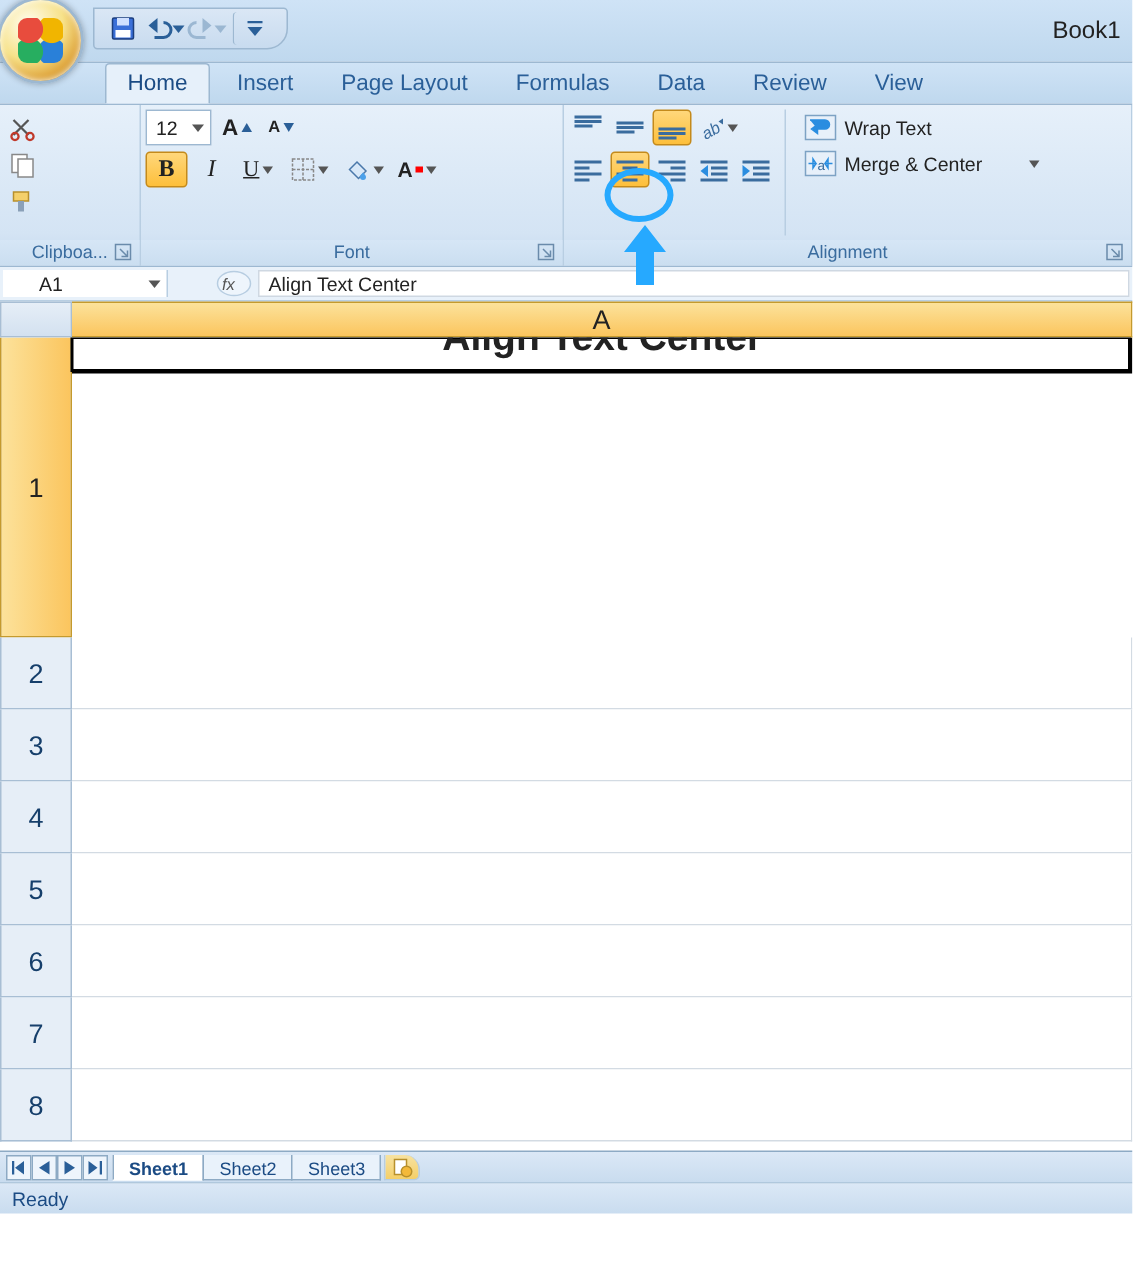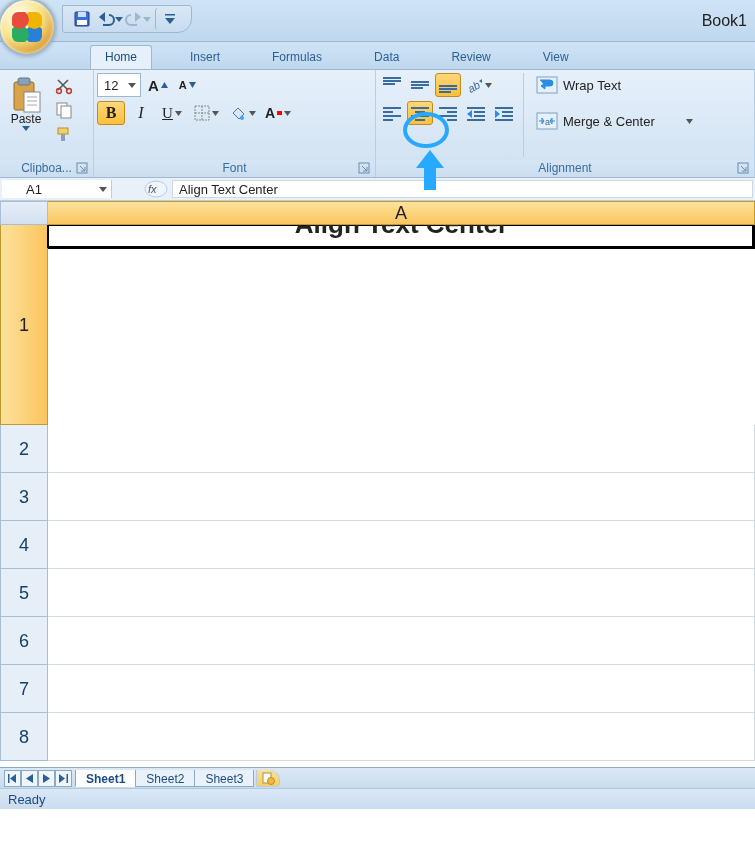--- a/index.html
+++ b/index.html
@@ -12,21 +12,21 @@
   .office-logo::before { content:""; position:absolute; inset:0; border-radius:6px; background:
       radial-gradient(circle at 25% 25%, #e84c3d 0 28%, transparent 30%),
       radial-gradient(circle at 75% 25%, #f1b500 0 28%, transparent 30%),
       radial-gradient(circle at 25% 75%, #27ae60 0 28%, transparent 30%),
       radial-gradient(circle at 75% 75%, #2980d9 0 28%, transparent 30%);
   }
   .qat { display:flex; align-items:center; margin-left:62px; height:28px; background:linear-gradient(#dae7f5,#c8dbef); border:1px solid #9db8d1; border-radius:0 3px 14px 3px; padding:0 14px 0 8px; margin-top:5px; gap:6px; }
   .qat .btn { width:22px; height:22px; display:flex; align-items:center; justify-content:center; border-radius:3px; }
   .booktitle { margin-left:auto; margin-right:8px; align-self:center; font-size:16px; }
   .tabs { display:flex; height:28px; background:linear-gradient(#cfe3f6,#bfd8ee); padding-left:70px; gap:4px; align-items:flex-end; border-bottom:1px solid #9db8d1; }
-  .tab { padding:4px 14px 5px; font-size:12px; color:#2a5f98;margin-left:20px; }
+  .tab { padding:4px 14px 5px; font-size:15px; color:#2a5f98; }
   .tab.active { background:#e6f0fa; border:1px solid #9db8d1; border-bottom:none; border-radius:3px 3px 0 0; color:#1b4b84; font-weight:500; }
   
   .ribbon { display:flex; background:linear-gradient(#e6f0fa,#d4e4f4 80%,#c3d8ee); border-bottom:1px solid #9db8d1; height:108px; position:relative; }
   .group { border-right:1px solid #b8cee2; display:flex; flex-direction:column; position:relative; }
   .group-body { flex:1; display:flex; padding:3px; gap:3px; align-items:flex-start; }
   .group-label { text-align:center; font-size:12px; color:#3a6c9e; padding:1px 16px 2px; background:linear-gradient(#d6e6f6,#cadef0); position:relative; }
   .launcher { position:absolute; right:3px; bottom:1px; width:13px; height:13px; }
   .launcher svg { display:block; }
   .rbtn { height:24px; min-width:24px; border:1px solid transparent; border-radius:3px; display:flex; align-items:center; justify-content:center; padding:0 3px; gap:2px; }
   .rbtn.active { background:linear-gradient(#ffd77b,#fdbf3b); border:1px solid #c48a1b; }
@@ -112,44 +112,31 @@
           <path d="M0 5h10L5 11z" fill="#2a5f98"></path>
         </svg>
      </div>
   </div>
   <div class="booktitle">Book1</div>
 </div>
 
 <div class="tabs">
   <div class="tab active">Home</div>
   <div class="tab">Insert</div>
+  <div class="tab">Page Layout</div>
   <div class="tab">Formulas</div>
   <div class="tab">Data</div>
   <div class="tab">Review</div>
   <div class="tab">View</div>
 </div>
 
 <div class="ribbon">
 
   <div class="group" style="width:94px;">
     <div class="group-body">
-      <div class="bigbtn">
-        <svg width="32" height="34">
-          <rect x="4" y="4" width="20" height="28" rx="2" fill="#d8a34a" stroke="#a06f1e"></rect>
-          <rect x="8" y="0" width="12" height="7" rx="2" fill="#8aa0b8" stroke="#5e7790"></rect>
-          <rect x="14" y="14" width="16" height="20" fill="#fff" stroke="#888"></rect>
-          <line x1="17" y1="19" x2="27" y2="19" stroke="#aaa"></line>
-            <line x1="17" y1="23" x2="27" y2="23" stroke="#aaa"></line>
-            <line x1="17" y1="27" x2="27" y2="27" stroke="#aaa"></line>
-        </svg>
-        <span>Paste</span>
-        <svg width="8" height="5">
-            <path d="M0 0h8L4 5z" fill="#2a5f98"></path>
-          </svg>
-      </div>
       <div class="col" style="margin-top:2px;">
         <div class="smbtn rbtn">
           <svg width="16" height="16">
               <path d="M2 2l10 10M12 2L2 12" stroke="#555" stroke-width="1.5"></path>
               <circle cx="3" cy="13" r="2.4" fill="none" stroke="#c0392b" stroke-width="1.5"></circle>
               <circle cx="13" cy="13" r="2.4" fill="none" stroke="#c0392b" stroke-width="1.5"></circle>
             </svg>
         </div>
         <div class="smbtn rbtn">
           <svg width="16" height="16">
@@ -327,21 +314,21 @@
                 <rect y="2" width="18" height="2" fill="#3a6c9e"></rect>
                 <rect x="7" y="6" width="11" height="2" fill="#3a6c9e"></rect>
                 <rect x="7" y="10" width="11" height="2" fill="#3a6c9e"></rect>
                 <rect y="14" width="18" height="2" fill="#3a6c9e"></rect>
                 <path d="M0 5v8l5-4z" fill="#2a8de0"></path>
               </svg>
             </div>
         </div>
       </div>
       <div style="width:1px;background:#b8cee2;align-self:stretch"></div>
-      <div class="col" style="gap:12px;">
+      <div class="col" style="gap:0;">
         <div class="rbtn" style="width:150px;justify-content:flex-start;padding:0 6px;gap:6px;">
           <svg width="20" height="16">
               <rect x="0" y="0" width="20" height="16" fill="#e7f0fa" stroke="#7da2c4"></rect>
               <path d="M3 3h10a3 3 0 0 1 0 6H8M8 6v6l-4-3z" stroke="#2a8de0" fill="#2a8de0" stroke-width="1"></path>
             </svg>
           <span>Wrap Text</span>
         </div>
         <div class="rbtn" style="width:170px;justify-content:flex-start;padding:0 6px;gap:6px;">
           <svg width="20" height="16">
               <rect x="0" y="0" width="20" height="16" fill="#e7f0fa" stroke="#7da2c4"></rect>

